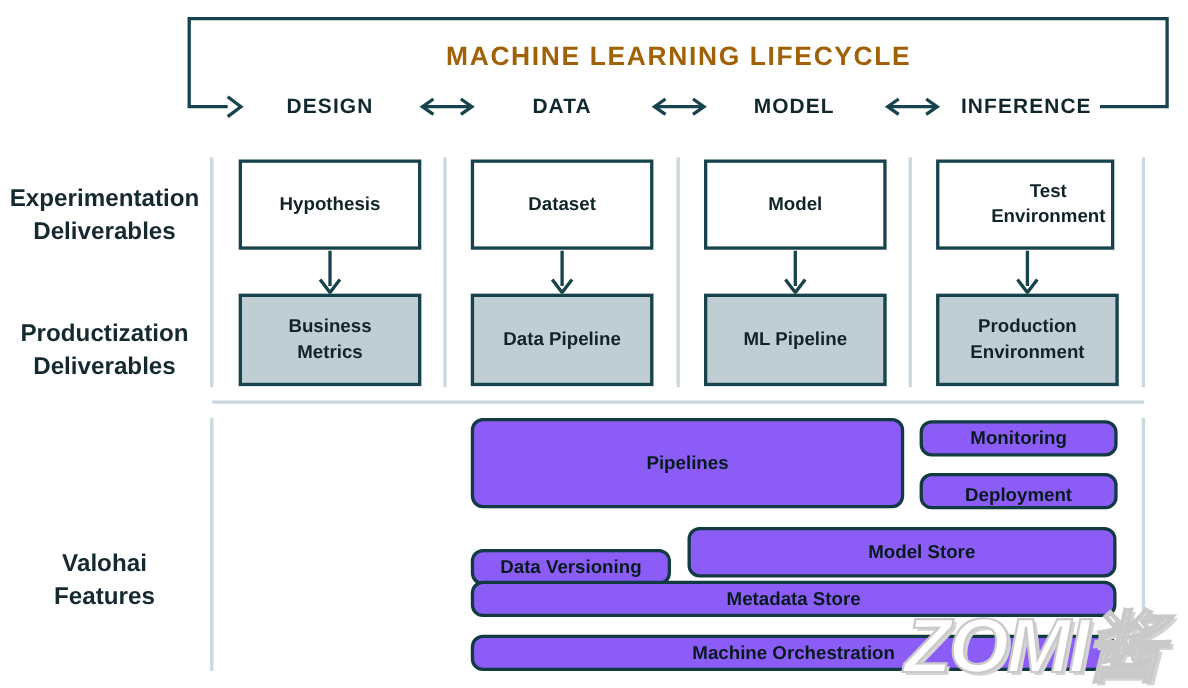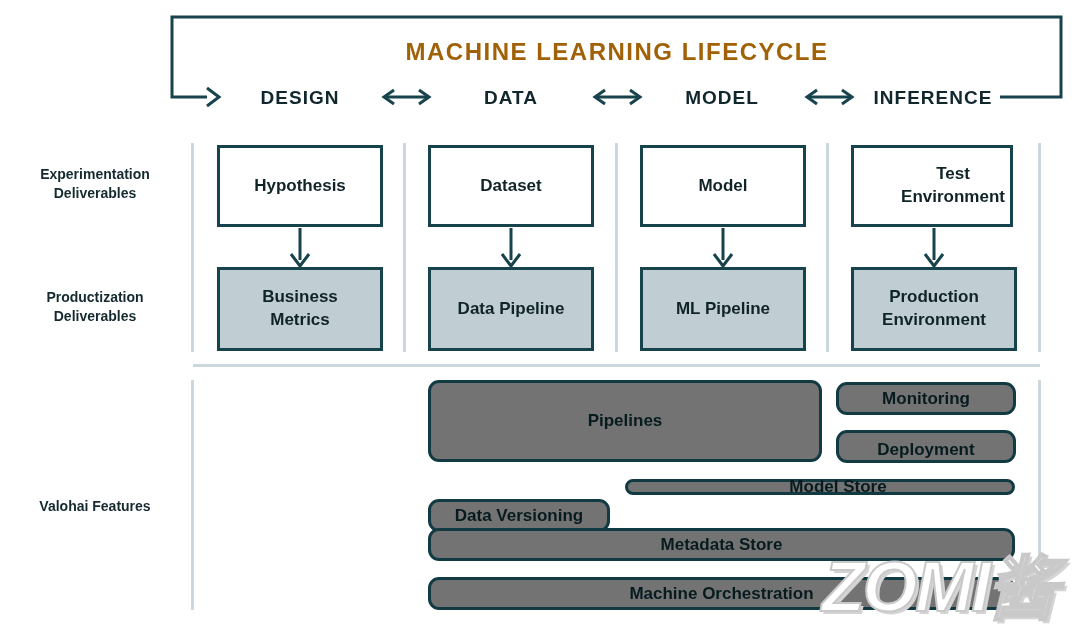--- a/index.html
+++ b/index.html
@@ -13,34 +13,34 @@
          font-size:24px;font-weight:700;letter-spacing:1.5px;color:#a16207;}
 
   .stage{position:absolute;top:87px;width:170px;text-align:center;
          font-size:19px;font-weight:700;letter-spacing:1px;color:#10272E;}
   .stage.c1{left:215px;} .stage.c2{left:426px;} .stage.c3{left:637px;} .stage.c4{left:848px;}
 
   .divider-v{position:absolute;width:3px;background:#CBD9DE;}
   .divider-h{position:absolute;height:3px;background:#CBD9DE;}
 
   .rowlabel{position:absolute;left:8px;width:174px;text-align:center;
-            font-size:14px;font-weight:700;color:#152A30;line-height:1.35;}
+            font-size:22px;font-weight:700;color:#152A30;line-height:1.35;}
 
   .box{position:absolute;box-sizing:border-box;border:3px solid #17434C;
        display:flex;align-items:center;justify-content:center;text-align:center;
        font-size:17px;font-weight:700;color:#102428;line-height:1.35;}
   .box.white{background:#FFFFFF;}
   .box.gray{background:#C0CDD3;}
   .box .inner{display:block;margin:0 auto;}
   .w-narrow  .inner{max-width:100px;}
   .w-med     .inner{max-width:95px;}
   .w-wide    .inner{max-width:135px;}
 
   .pill{position:absolute;box-sizing:border-box;border:3px solid #123A43;border-radius:11px;
-        background:#737373;display:flex;align-items:center;justify-content:center;
+        background:#8b5cf6;display:flex;align-items:center;justify-content:center;
         font-size:17px;font-weight:700;color:#071B1F;text-align:center;}
 
   .watermark{position:absolute;left:822px;top:541px;z-index:20;
              font-size:70px;font-weight:800;font-style:italic;letter-spacing:-2px;
              color:#FFFFFF;-webkit-text-stroke:2px #C9C9C9;
              text-shadow:3px 3px 0 #D4D4D4;white-space:nowrap;}
 </style>
 </head>
 <body>
 
@@ -120,21 +120,21 @@
     </div>
   <div class="pill" style="left:836px;top:382px;width:180px;height:33px;">
       <span>Monitoring</span>
     </div>
   <div class="pill" style="left:836px;top:430px;width:180px;height:33px;align-items:flex-end;">
       <span>Deployment</span>
     </div>
   <div class="pill" style="left:428px;top:479px;width:182px;height:33px;margin-top:20px;">
       <span>Data Versioning</span>
     </div>
-  <div class="pill" style="left:625px;top:479px;width:390px;height:16px;padding-left:36px;">
+  <div class="pill" style="left:625px;top:479px;width:390px;height:46px;padding-left:36px;">
       <span>Model Store</span>
     </div>
   <div class="pill" style="left:428px;top:528px;width:587px;height:33px;">
       <span>Metadata Store</span>
     </div>
   <div class="pill" style="left:428px;top:577px;width:587px;height:33px;">
       <span>Machine Orchestration</span>
     </div>
 
   <div class="watermark">ZOMI酱</div>

